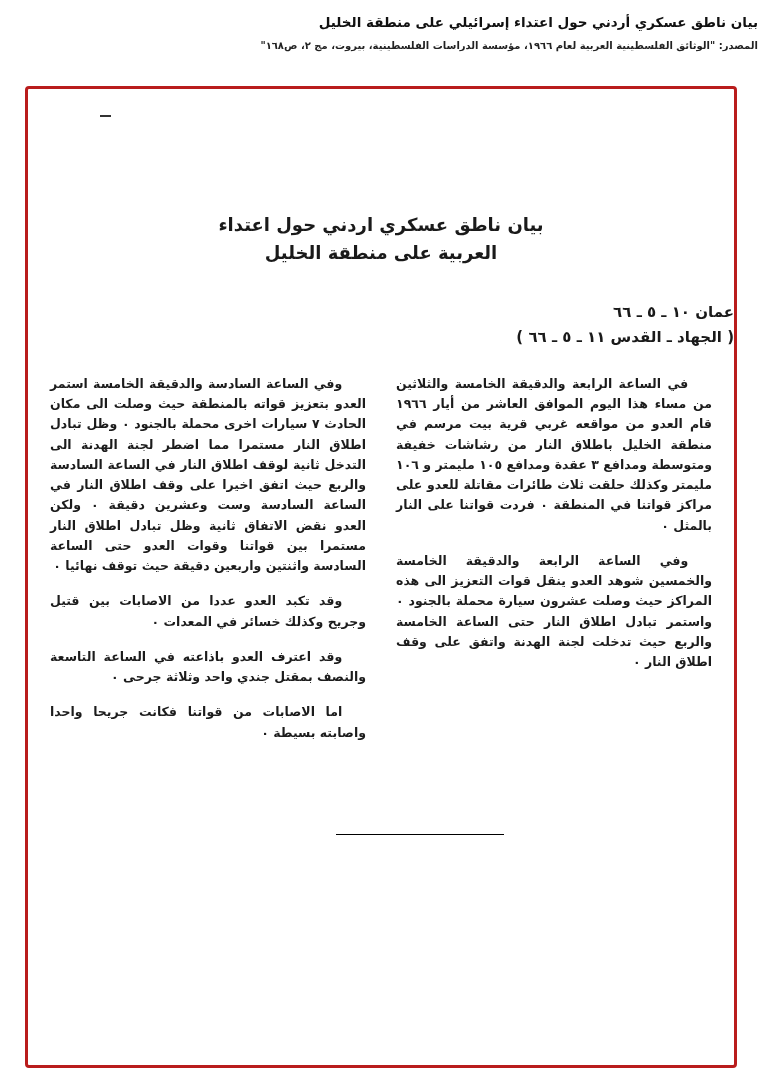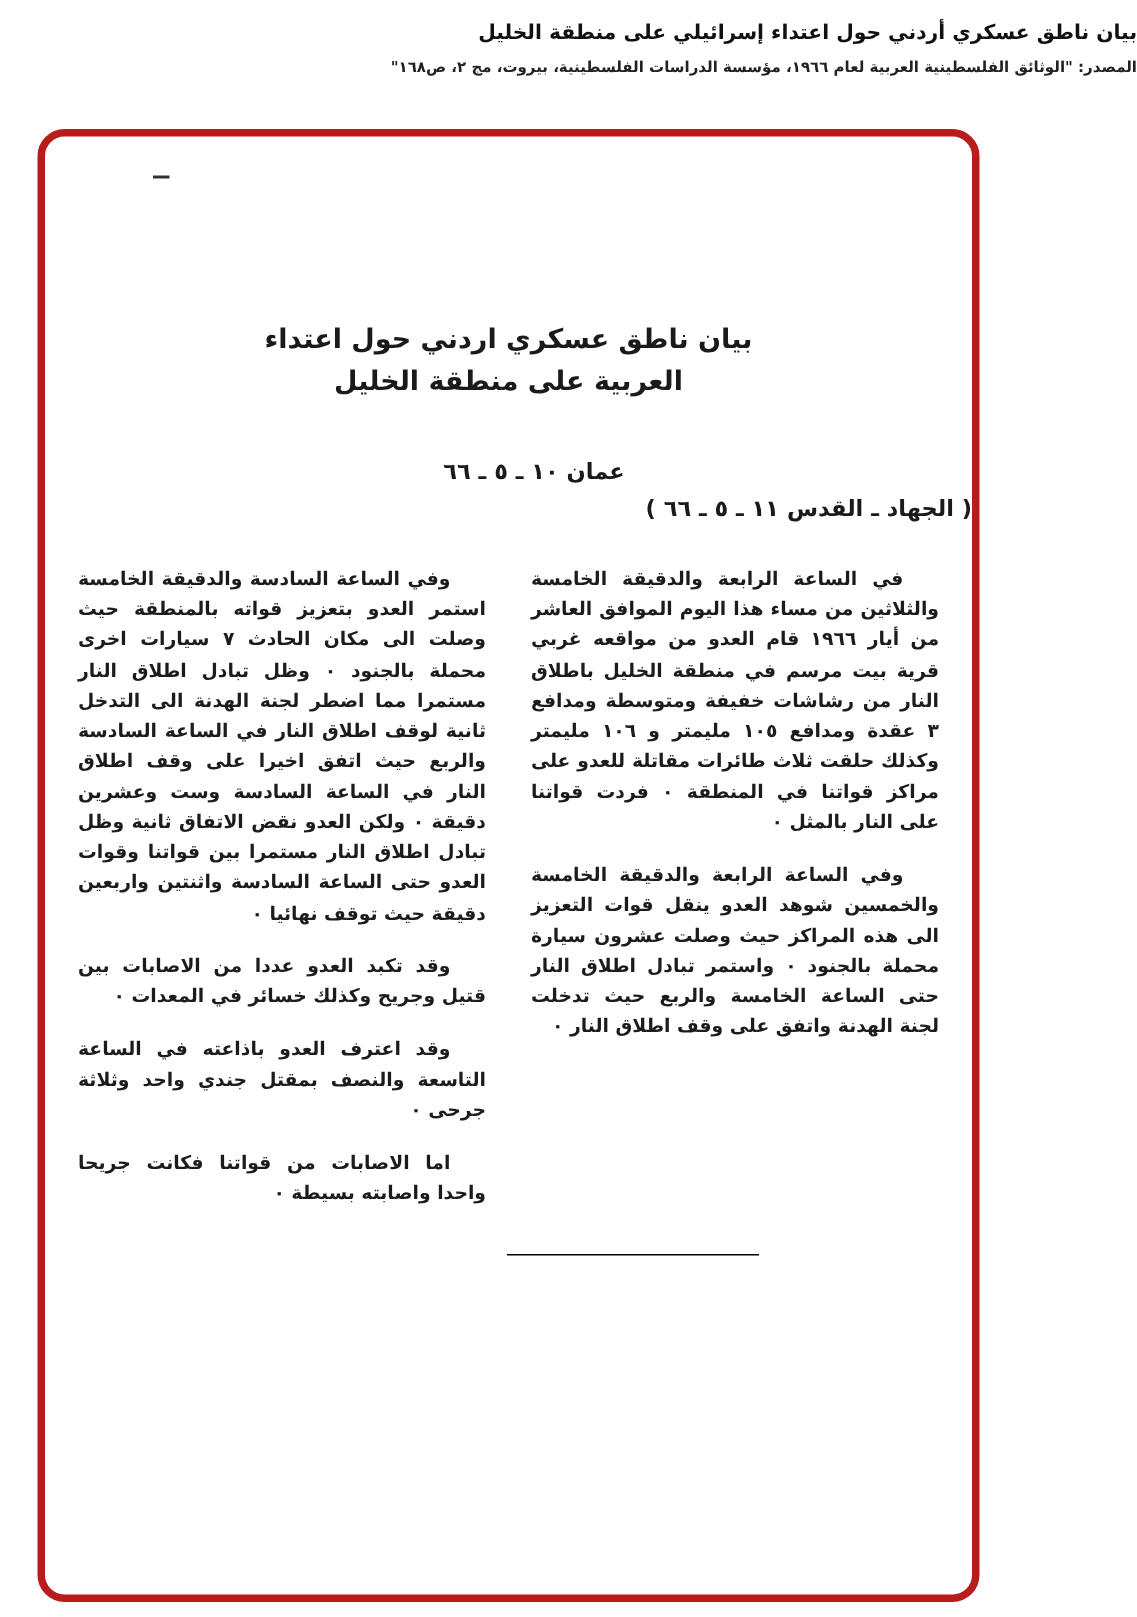--- a/index.html
+++ b/index.html
@@ -32,24 +32,24 @@
     font-weight: 700;
     font-size: 10px;
     color: #222222;
   }
 
   
   .doc-frame {
     position: absolute;
     left: 25px;
     top: 86px;
-    width: 628px;
+    width: 712px;
     height: 982px;
-    border: 5px solid #b91c1c;
-    border-radius: 18px;
+    border: 3px solid #b91c1c;
+    border-radius: 4px;
     box-sizing: border-box;
     background: #ffffff;
   }
 
   .stray-mark {
     position: absolute;
     left: 72px;
     top: 26px;
     width: 11px;
     border-top: 2px solid #333333;
@@ -61,21 +61,20 @@
     text-align: center;
     direction: rtl;
     font-weight: 700;
     font-size: 18px;
     line-height: 1.55;
     color: #1a1a1a;
   }
 
   .doc-dateline {
     margin-top: 36px;
-    text-align: center;
     direction: rtl;
     font-weight: 700;
     font-size: 15px;
     color: #1a1a1a;
     padding-left: 34px;
   }
   .doc-publication {
     margin-top: 7px;
     text-align: right;
     direction: rtl;

